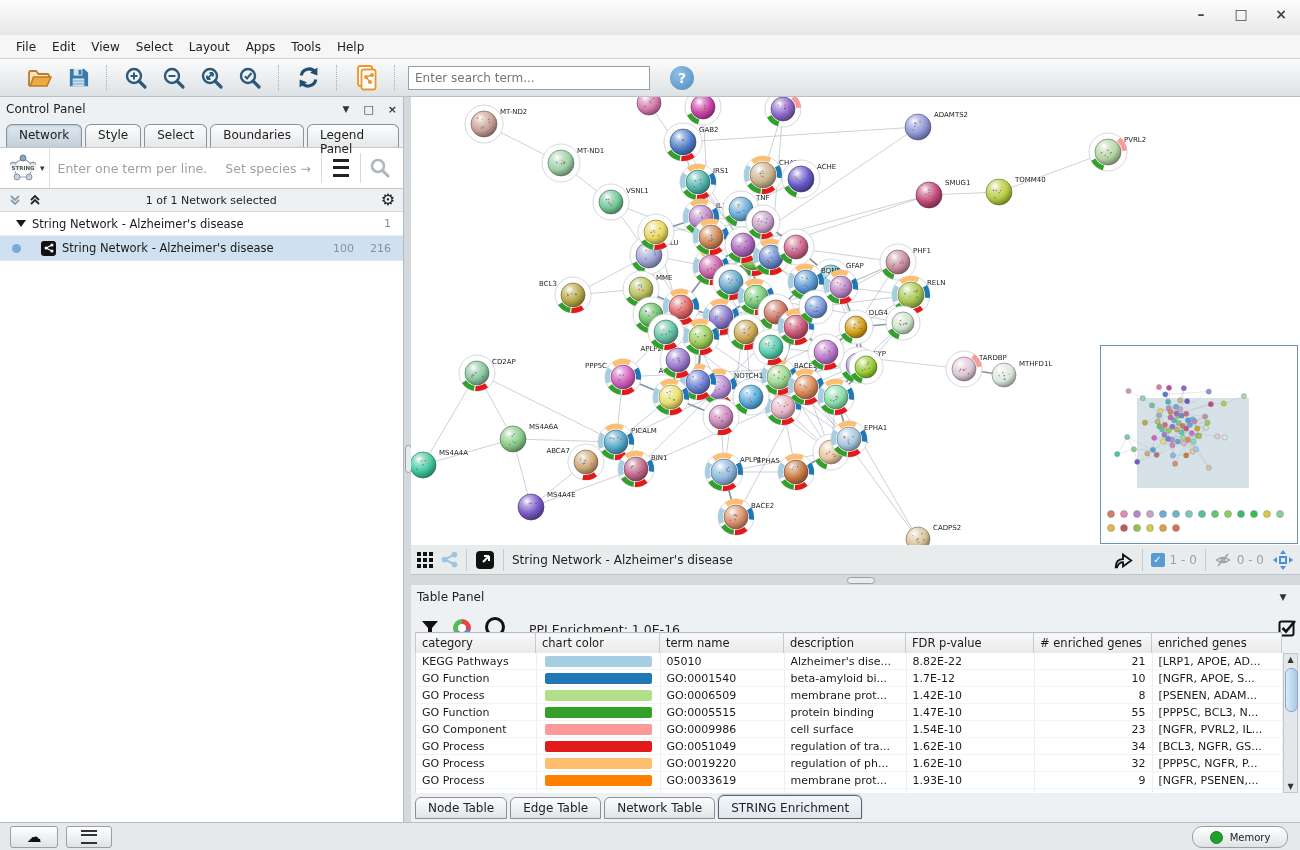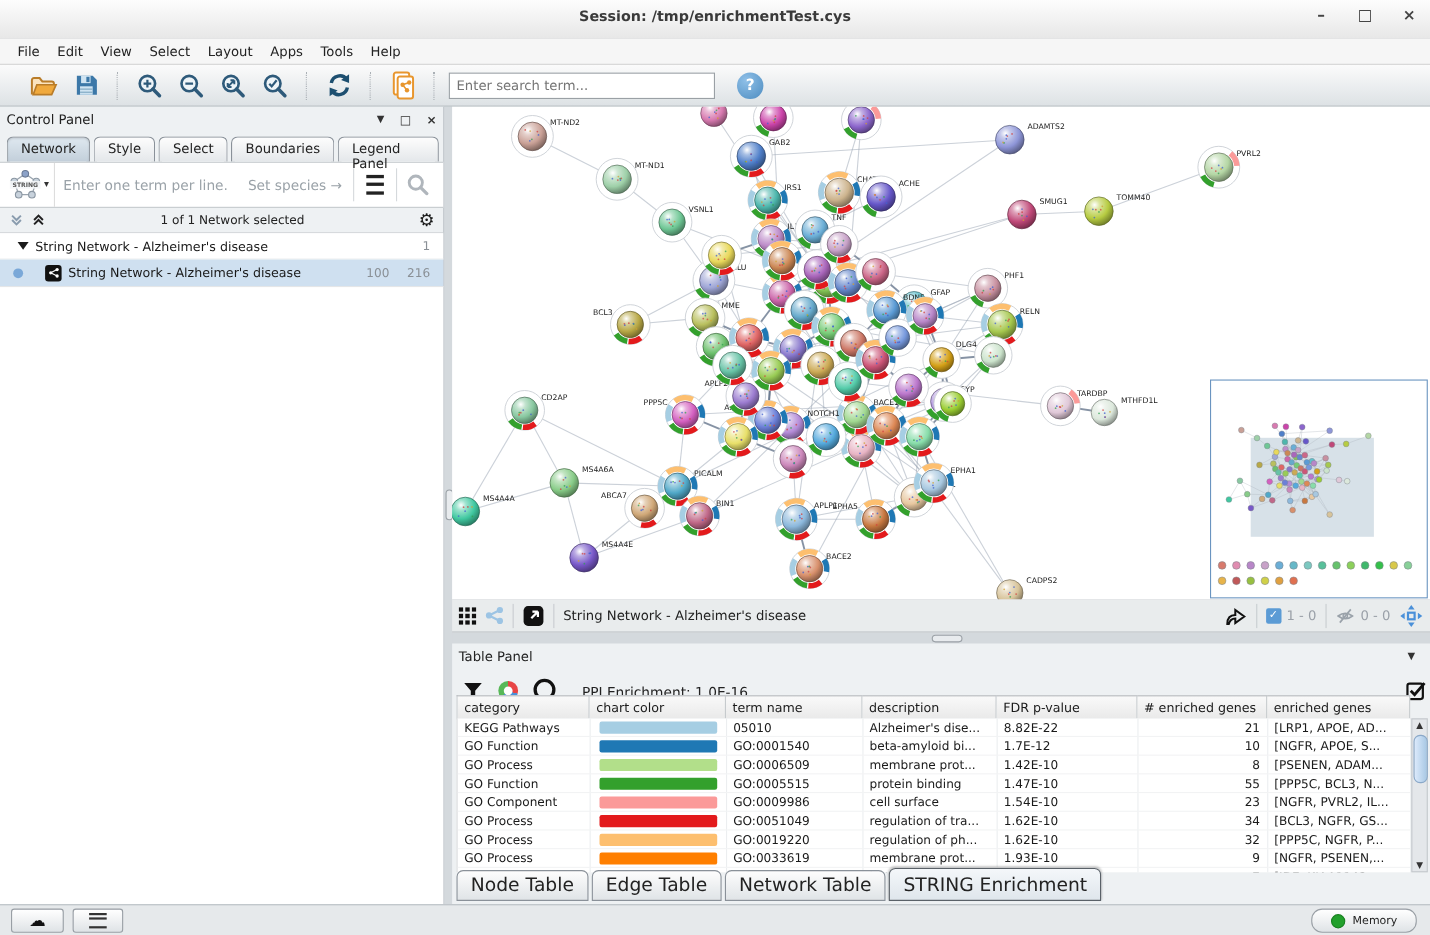--- a/index.html
+++ b/index.html
@@ -90,41 +90,40 @@
   #enrich-body td{height:16px;padding:0 6px;border-right:1px solid #eceef0;border-bottom:1px solid #f2f3f4;
     white-space:nowrap;overflow:hidden;color:#1a1a1a;}
   .swatch{height:11px;border-radius:2px;margin:0 2px;}
   .num-cell{text-align:right;}
   #v-scroll{position:absolute;left:872px;top:68px;width:15px;height:140px;background:#e4e7ea;border:1px solid #c4c8cc;box-sizing:border-box;}
   #v-scroll .thumb{position:absolute;left:1px;top:14px;width:11px;height:42px;background:linear-gradient(90deg,#dceafc,#a8c8e4);
     border:1px solid #8aa8c8;border-radius:6px;}
   .scroll-arrow{position:absolute;left:0;width:13px;text-align:center;font-size:8px;color:#333;}
   #tp-tabs{position:absolute;left:4px;bottom:3px;display:flex;gap:3px;height:24px;align-items:flex-end;}
   .tp-tab{border:1px solid #8a9199;border-radius:6px 6px 0 0;background:linear-gradient(#fdfdfd,#e0e4e7);
-    padding:3px 12px 3px;font-size:17px;color:#222;}
+    padding:3px 12px 3px;font-size:12px;color:#222;}
   .tp-tab.active{background:linear-gradient(#f4f7fa,#dfe6ec);border-color:#5a6168;padding-top:5px;box-shadow:0 -1px 2px rgba(0,0,0,.2);}
   
   #statusbar{position:absolute;left:0;top:822px;width:1300px;height:28px;background:#e6e9eb;border-top:1px solid #b9bfc4;}
   .sb-btn{position:absolute;top:3px;height:22px;border:1px solid #999fa5;border-radius:3px;
     background:linear-gradient(#fff,#dfe3e6);display:flex;align-items:center;justify-content:center;box-sizing:border-box;}
   #cloud-btn{left:10px;width:48px;font-size:15px;color:#111;}
   #list-btn{left:66px;width:46px;}
   .list-glyph{width:16px;height:10px;border-top:2px solid #333;border-bottom:2px solid #333;position:relative;}
   .list-glyph::after{content:"";position:absolute;left:0;right:0;top:2px;height:2px;background:#333;}
   #memory-btn{right:12px;width:96px;gap:7px;border-radius:10px;font-size:10px;color:#222;position:absolute;}
   .green-dot{width:11px;height:11px;border-radius:50%;background:#22a02c;border:1px solid #17801f;}
   svg{display:block;}
 </style>
 </head>
 <body>
 
 <div id="window">
 
   <div id="titlebar">
-    <div id="title">Session: /tmp/enrichmentTest.cys</div>
     <div class="win-controls">
       <span>–</span>
       <span>□</span>
       <span>×</span>
     </div>
   </div>
 
   <div id="menubar">
       <span class="menu-item">File</span>
       <span class="menu-item">Edit</span>

